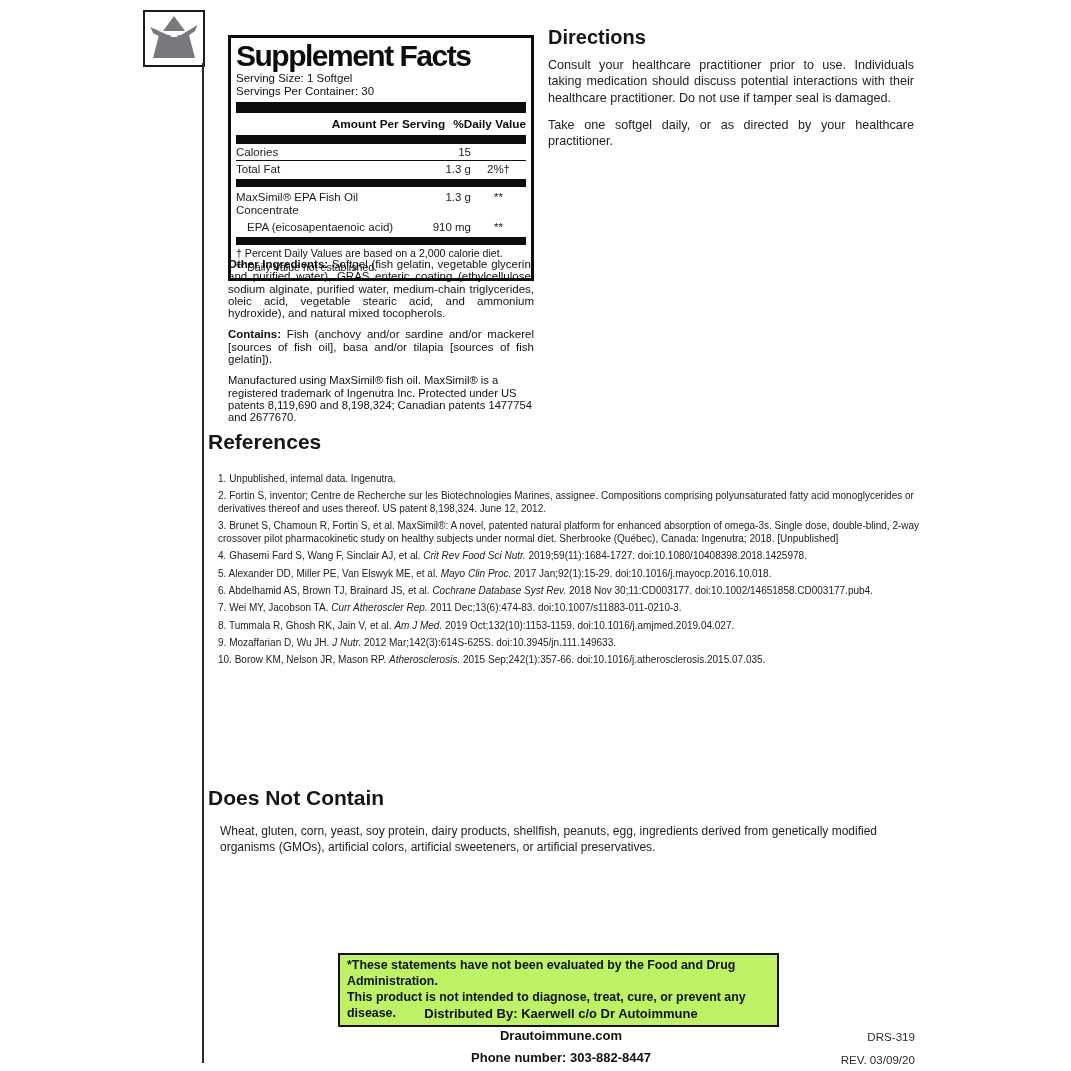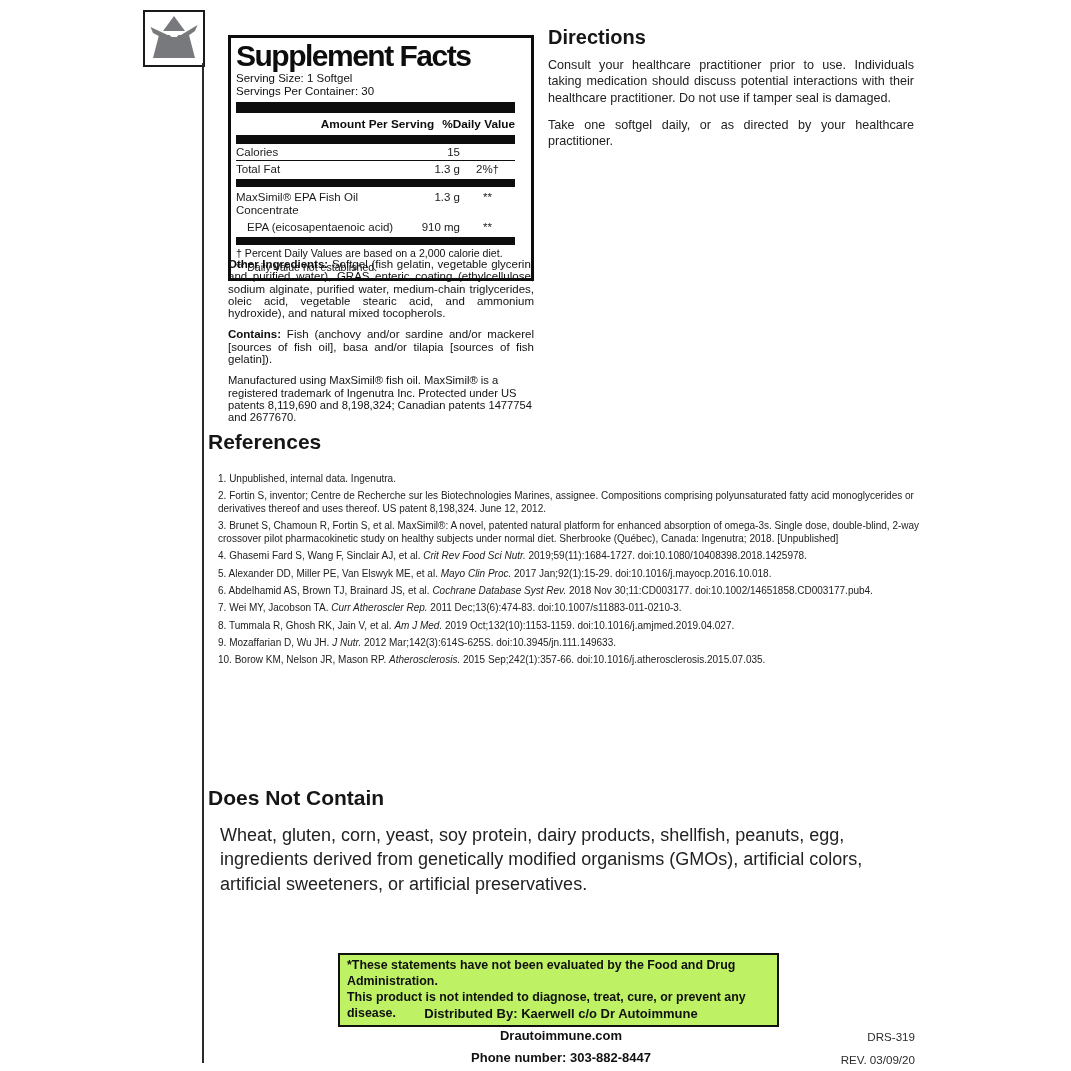--- a/index.html
+++ b/index.html
@@ -24,21 +24,21 @@
   .vline {
     position: absolute; left: 202px; top: 63px;
     width: 2px; height: 1000px; background: #2a2a2a;
   }
 
   
   .facts {
     position: absolute; left: 228px; top: 35px;
     width: 306px; box-sizing: border-box;
     border: 3px solid #0d0d0d;
-    padding: 2px 16px 4px 5px;
+    padding: 2px 5px 4px 5px;
     background: #fff;
   }
   .facts-title {
     font-size: 30px; font-weight: 800; letter-spacing: -1.5px;
     line-height: 1.05; color: #0d0d0d; white-space: nowrap;
   }
   .facts-serving { font-size: 11.5px; line-height: 1.18; color: #111; }
   .bar { background: #0d0d0d; }
   .bar-1 { height: 11px; margin: 3px 0 2px 0; }
   .bar-2 { height: 9px;  margin: 2px 0 0 0; }
@@ -67,21 +67,21 @@
   .dir-head { font-size: 20px; font-weight: bold; color: #161616; margin: 0 0 8px 0; }
   .dir-p { font-size: 12.6px; line-height: 1.3; text-align: justify; margin: 0 0 11px 0; color: #222; }
 
   
   .refs-head { position: absolute; left: 208px; top: 430px; font-size: 21px; font-weight: bold; color: #161616; }
   .refs-list { position: absolute; left: 218px; top: 473px; width: 706px; margin: 0; padding: 0; list-style: none; }
   .refs-list li { font-size: 10px; line-height: 1.28; margin-bottom: 4.5px; color: #222; }
 
   
   .dnc-head { position: absolute; left: 208px; top: 786px; font-size: 21px; font-weight: bold; color: #161616; }
-  .dnc-text { position: absolute; left: 220px; top: 823px; width: 692px; font-size: 18px; line-height: 1.35; color: #222; }
+  .dnc-text { position: absolute; left: 220px; top: 823px; width: 692px; font-size: 12px; line-height: 1.35; color: #222; }
 
   
   .disclaimer {
     position: absolute; left: 338px; top: 953px; width: 441px;
     box-sizing: border-box; border: 2px solid #111;
     padding: 3px 7px; background: #bef264;
   }
   .disclaimer div { font-size: 12.4px; font-weight: bold; line-height: 1.28; color: #0f0f0f; }
 
   

